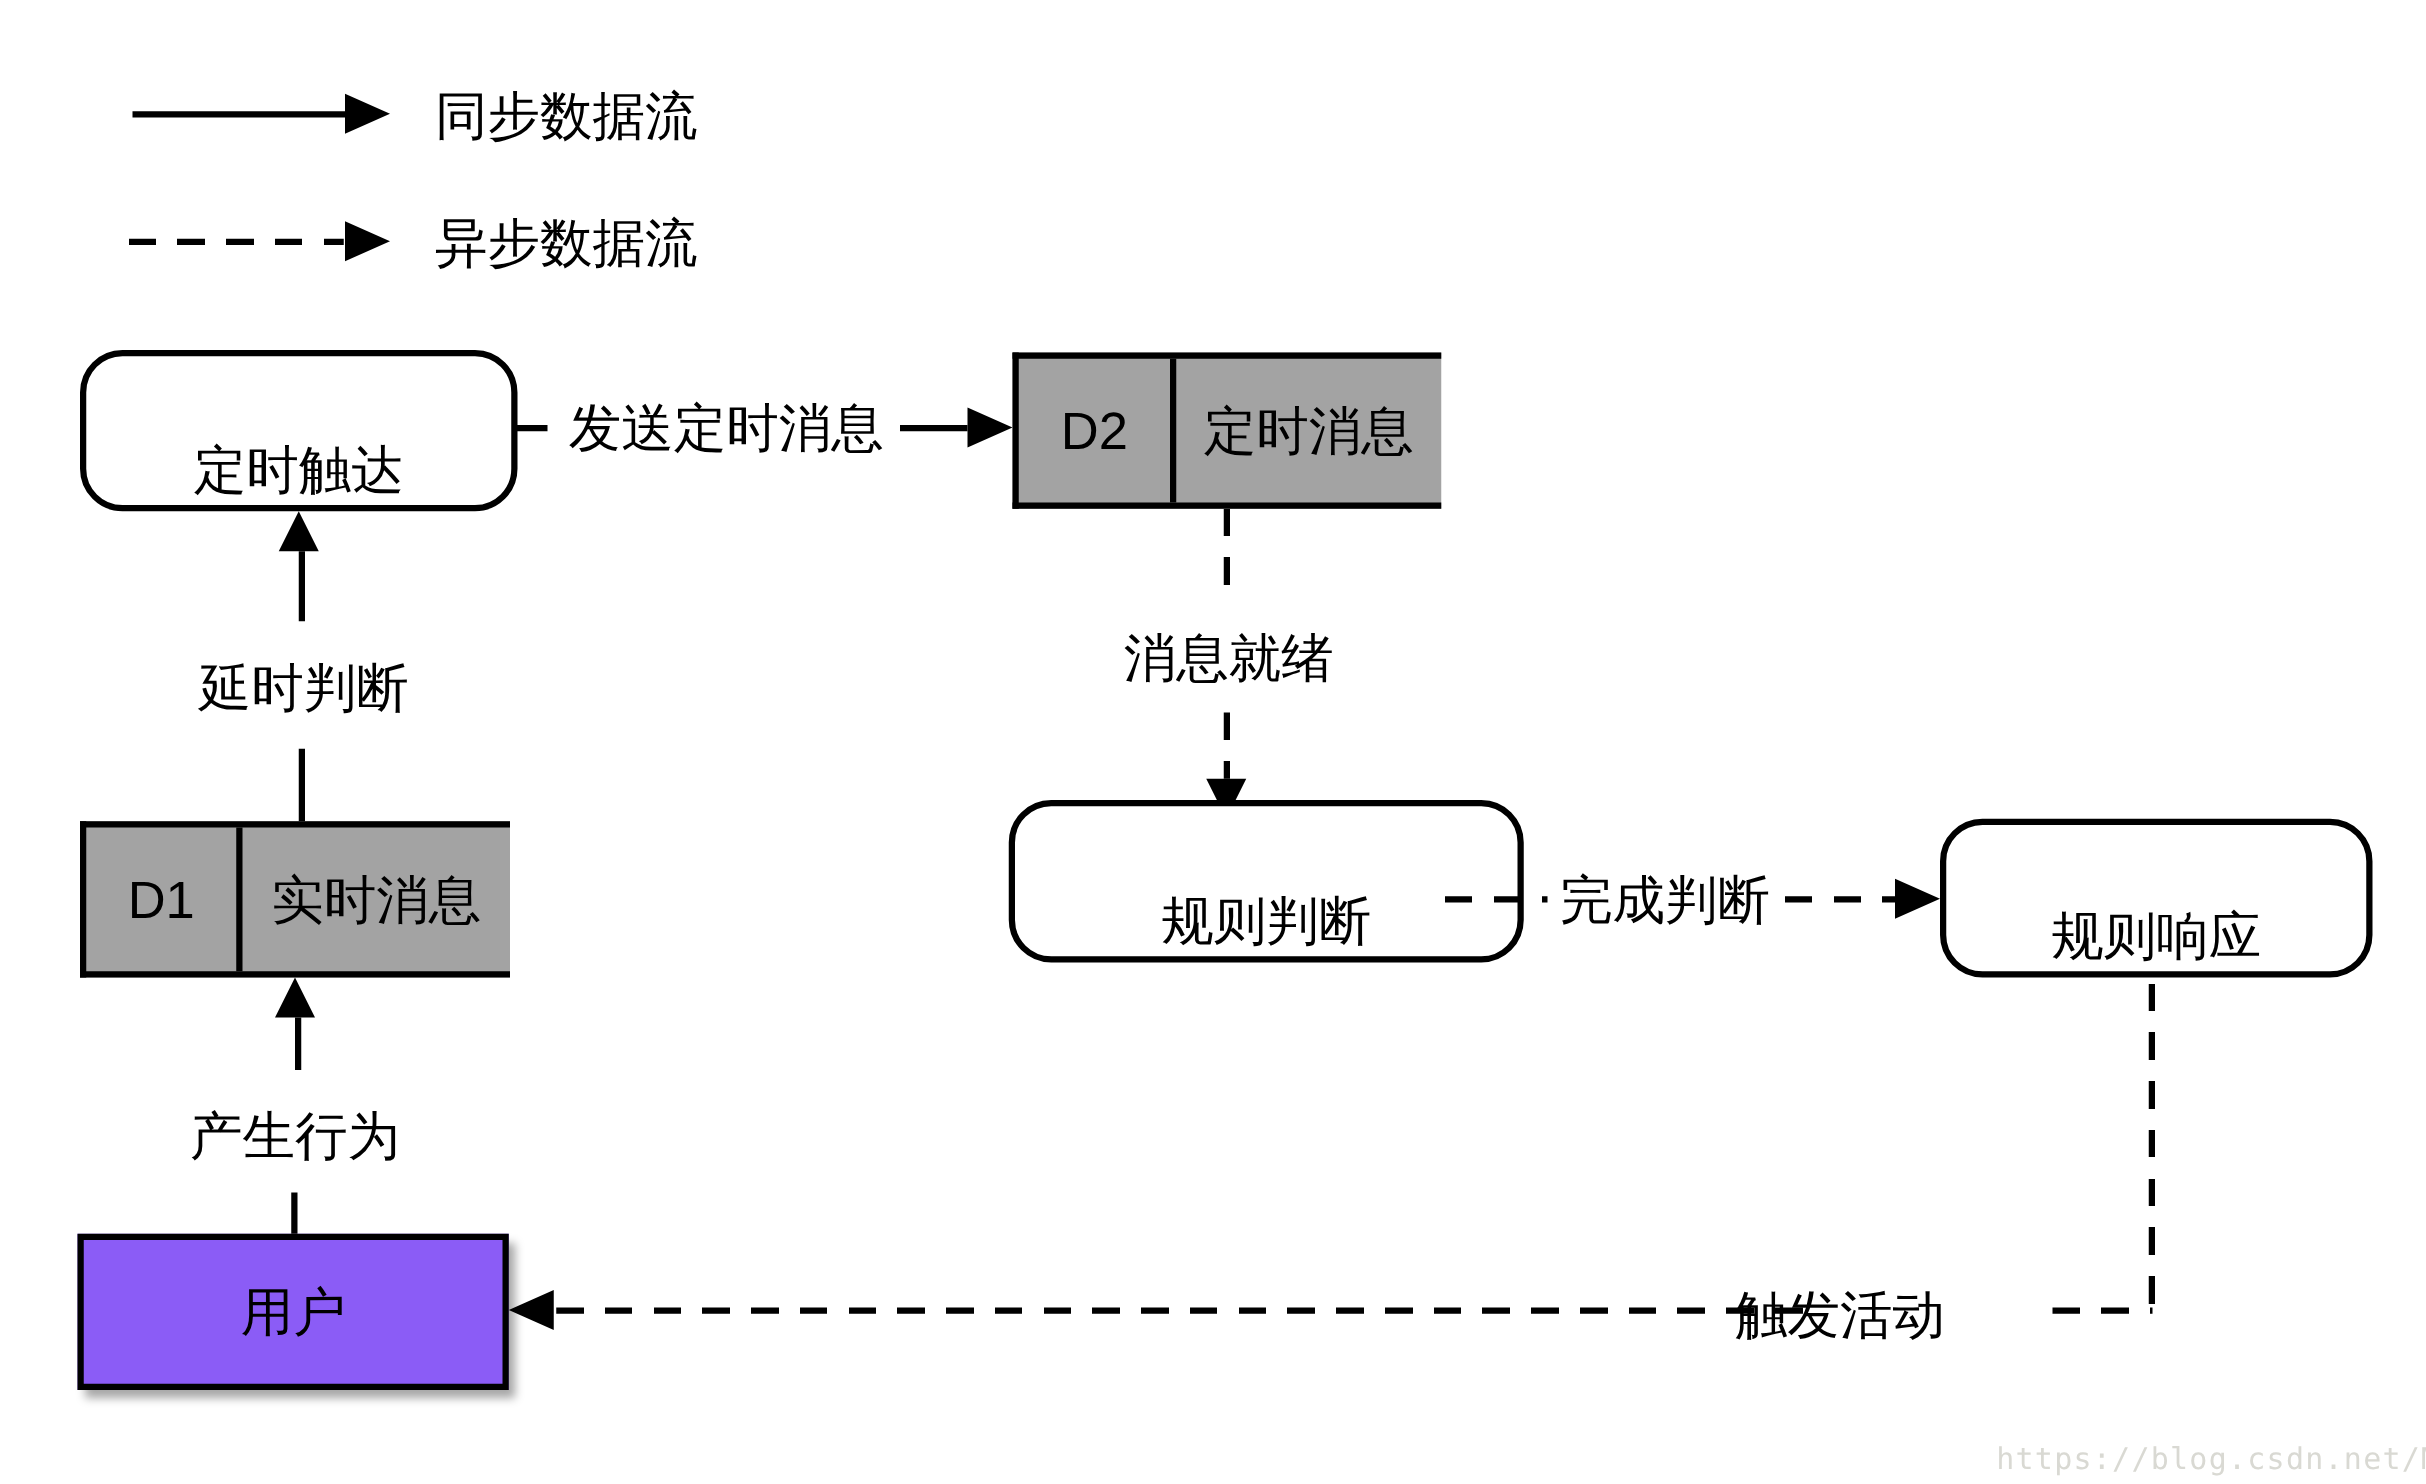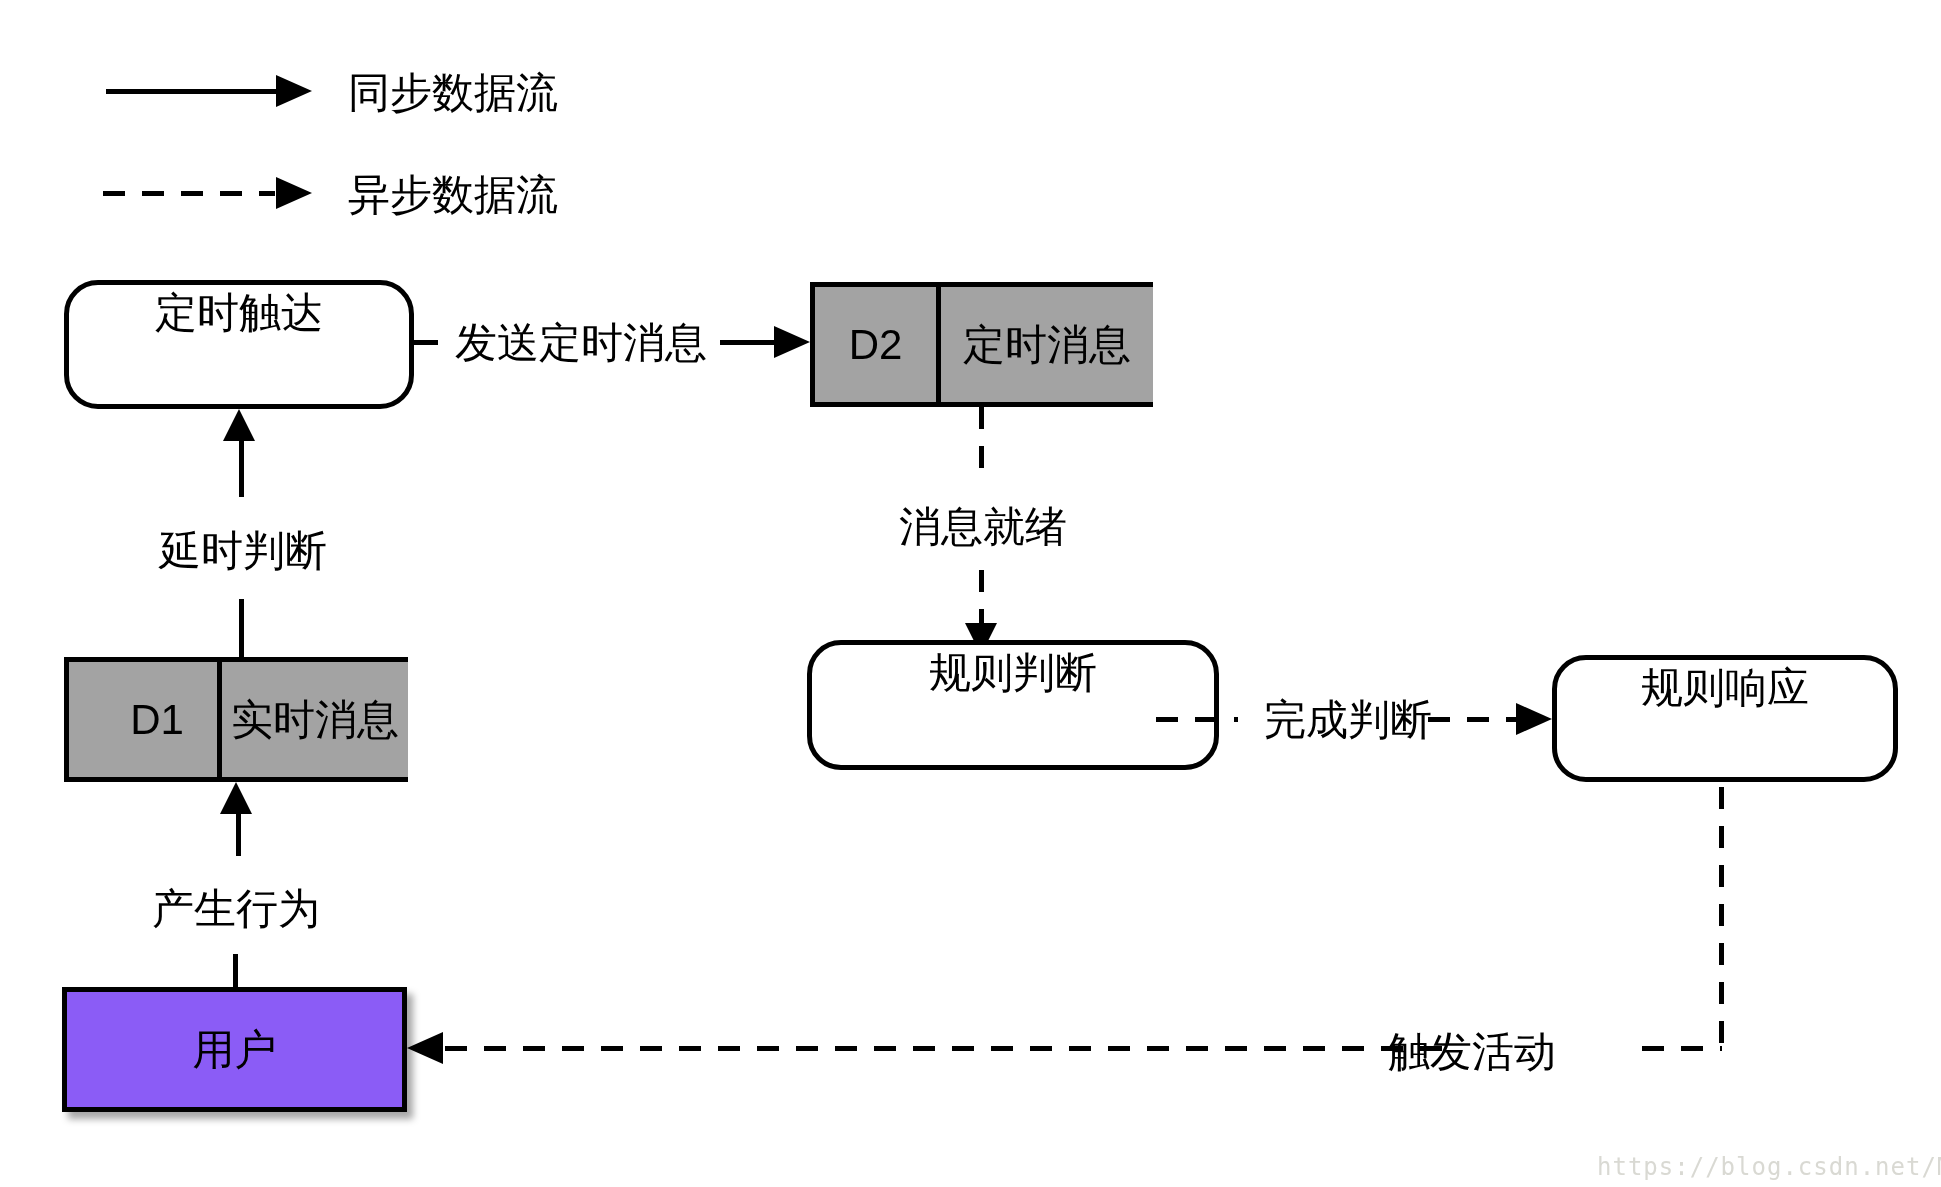--- a/index.html
+++ b/index.html
@@ -15,21 +15,21 @@
   .dash-v{position:absolute;width:5px;
     background:repeating-linear-gradient(180deg,#000 0 22px,transparent 22px 39px);}
   
   .ah{position:absolute;width:0;height:0;}
   .ah.right{border-top:16px solid transparent;border-bottom:16px solid transparent;border-left:36px solid #000;}
   .ah.left{border-top:16px solid transparent;border-bottom:16px solid transparent;border-right:36px solid #000;}
   .ah.down{border-left:16px solid transparent;border-right:16px solid transparent;border-top:32px solid #000;}
   .ah.up{border-left:16px solid transparent;border-right:16px solid transparent;border-bottom:32px solid #000;}
   
   .process{position:absolute;box-sizing:border-box;border:5px solid #000;border-radius:34px;
-    background:#fff;display:flex;align-items:flex-start;justify-content:center;font-size:42px;}
+    background:#fff;display:flex;align-items:flex-end;justify-content:center;font-size:42px;}
   .entity{position:absolute;box-sizing:border-box;border:5px solid #000;background:#8b5cf6;
     display:flex;align-items:center;justify-content:center;font-size:42px;
     box-shadow:6px 7px 7px rgba(0,0,0,0.35);}
   .store{position:absolute;box-sizing:border-box;display:flex;background:#a3a3a3;font-size:42px;
     border-top:5px solid #000;border-bottom:5px solid #000;border-left:5px solid #000;}
   .store .cell-id{display:flex;align-items:center;justify-content:center;border-right:5px solid #000;}
   .store .cell-name{flex:1;display:flex;align-items:center;justify-content:center;}
   
   .lbl{position:absolute;transform:translate(-50%,-50%);font-size:42px;white-space:nowrap;}
   .lbl-left{position:absolute;transform:translate(0,-50%);font-size:42px;white-space:nowrap;}
@@ -66,21 +66,21 @@
   <div class="dash-v" style="left:979px;top:407px;height:76px;"></div>
   <div class="lbl" style="left:983px;top:527px;">消息就绪</div>
   <div class="dash-v" style="left:979px;top:570px;height:53px;"></div>
   <div class="ah down" style="left:965px;top:623px;"></div>
 
   <div class="process" style="left:807px;top:640px;width:412px;height:130px;">
     <span>规则判断</span>
   </div>
 
   <div class="dash-h" style="left:1156px;top:717px;width:82px;"></div>
-  <div class="lbl" style="left:1332px;top:720px;margin-left:16px;">完成判断</div>
+  <div class="lbl" style="left:1332px;top:720px;">完成判断</div>
   <div class="dash-h" style="left:1428px;top:717px;width:88px;"></div>
   <div class="ah right" style="left:1516px;top:703px;"></div>
 
   <div class="process" style="left:1552px;top:655px;width:346px;height:127px;">
     <span>规则响应</span>
   </div>
 
   <div class="dash-v" style="left:1719px;top:787px;height:261px;"></div>
   <div class="dash-h" style="left:1642px;top:1046px;width:80px;"></div>
   <div class="lbl" style="left:1472px;top:1052px;">触发活动</div>
@@ -89,21 +89,21 @@
 
   <div class="entity" style="left:62px;top:987px;width:345px;height:125px;">
     <span>用户</span>
   </div>
 
   <div class="solid-v" style="left:233px;top:954px;height:33px;"></div>
   <div class="lbl" style="left:236px;top:909px;">产生行为</div>
   <div class="solid-v" style="left:236px;top:814px;height:42px;"></div>
   <div class="ah up" style="left:220px;top:782px;"></div>
 
-  <div class="store" style="left:64px;top:657px;width:344px;height:125px;padding-left:28px;">
+  <div class="store" style="left:64px;top:657px;width:344px;height:125px;">
     <div class="cell-id" style="width:120px;">D1</div>
     <div class="cell-name">实时消息</div>
   </div>
 
   <div class="solid-v" style="left:239px;top:599px;height:58px;"></div>
   <div class="lbl" style="left:243px;top:551px;">延时判断</div>
   <div class="solid-v" style="left:239px;top:441px;height:56px;"></div>
   <div class="ah up" style="left:223px;top:409px;"></div>
 
   <div class="watermark" style="left:1597px;top:1153px;color:#d9d9d3;">https://blog.csdn.net/MeituanTech</div>

